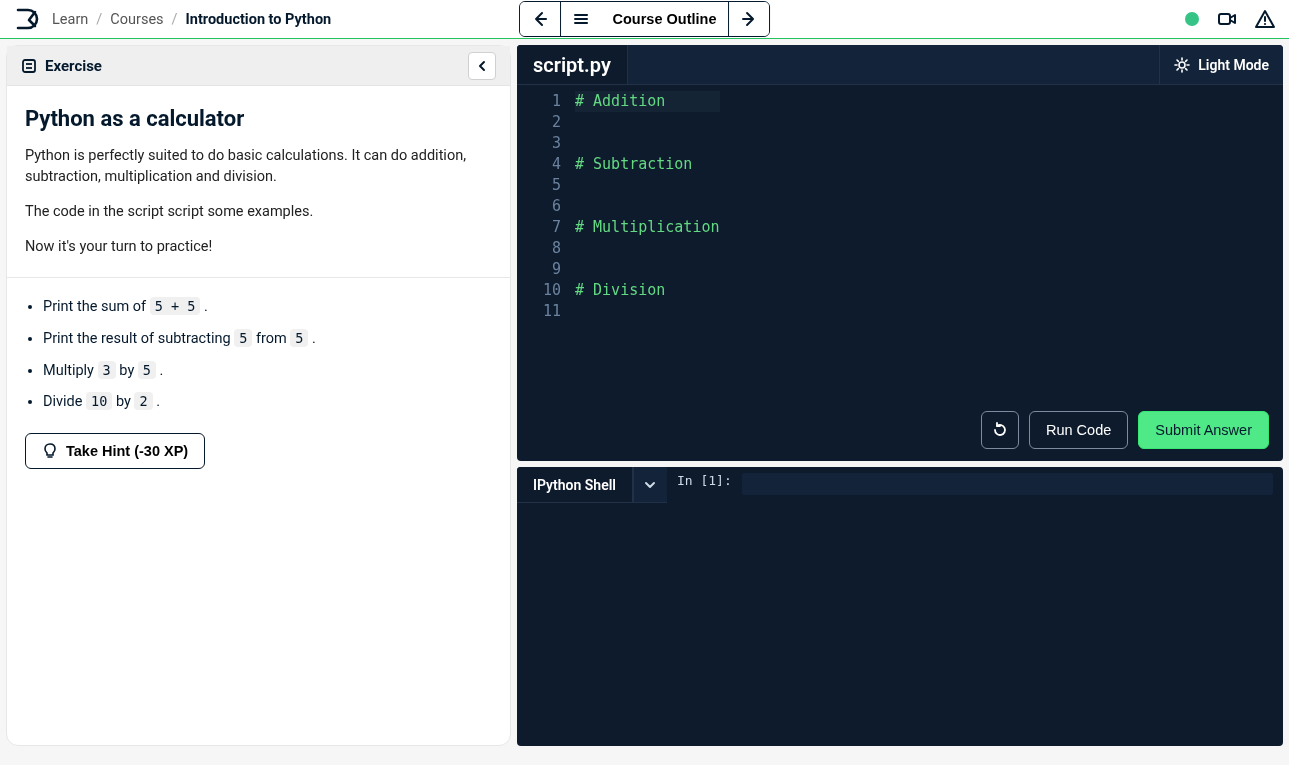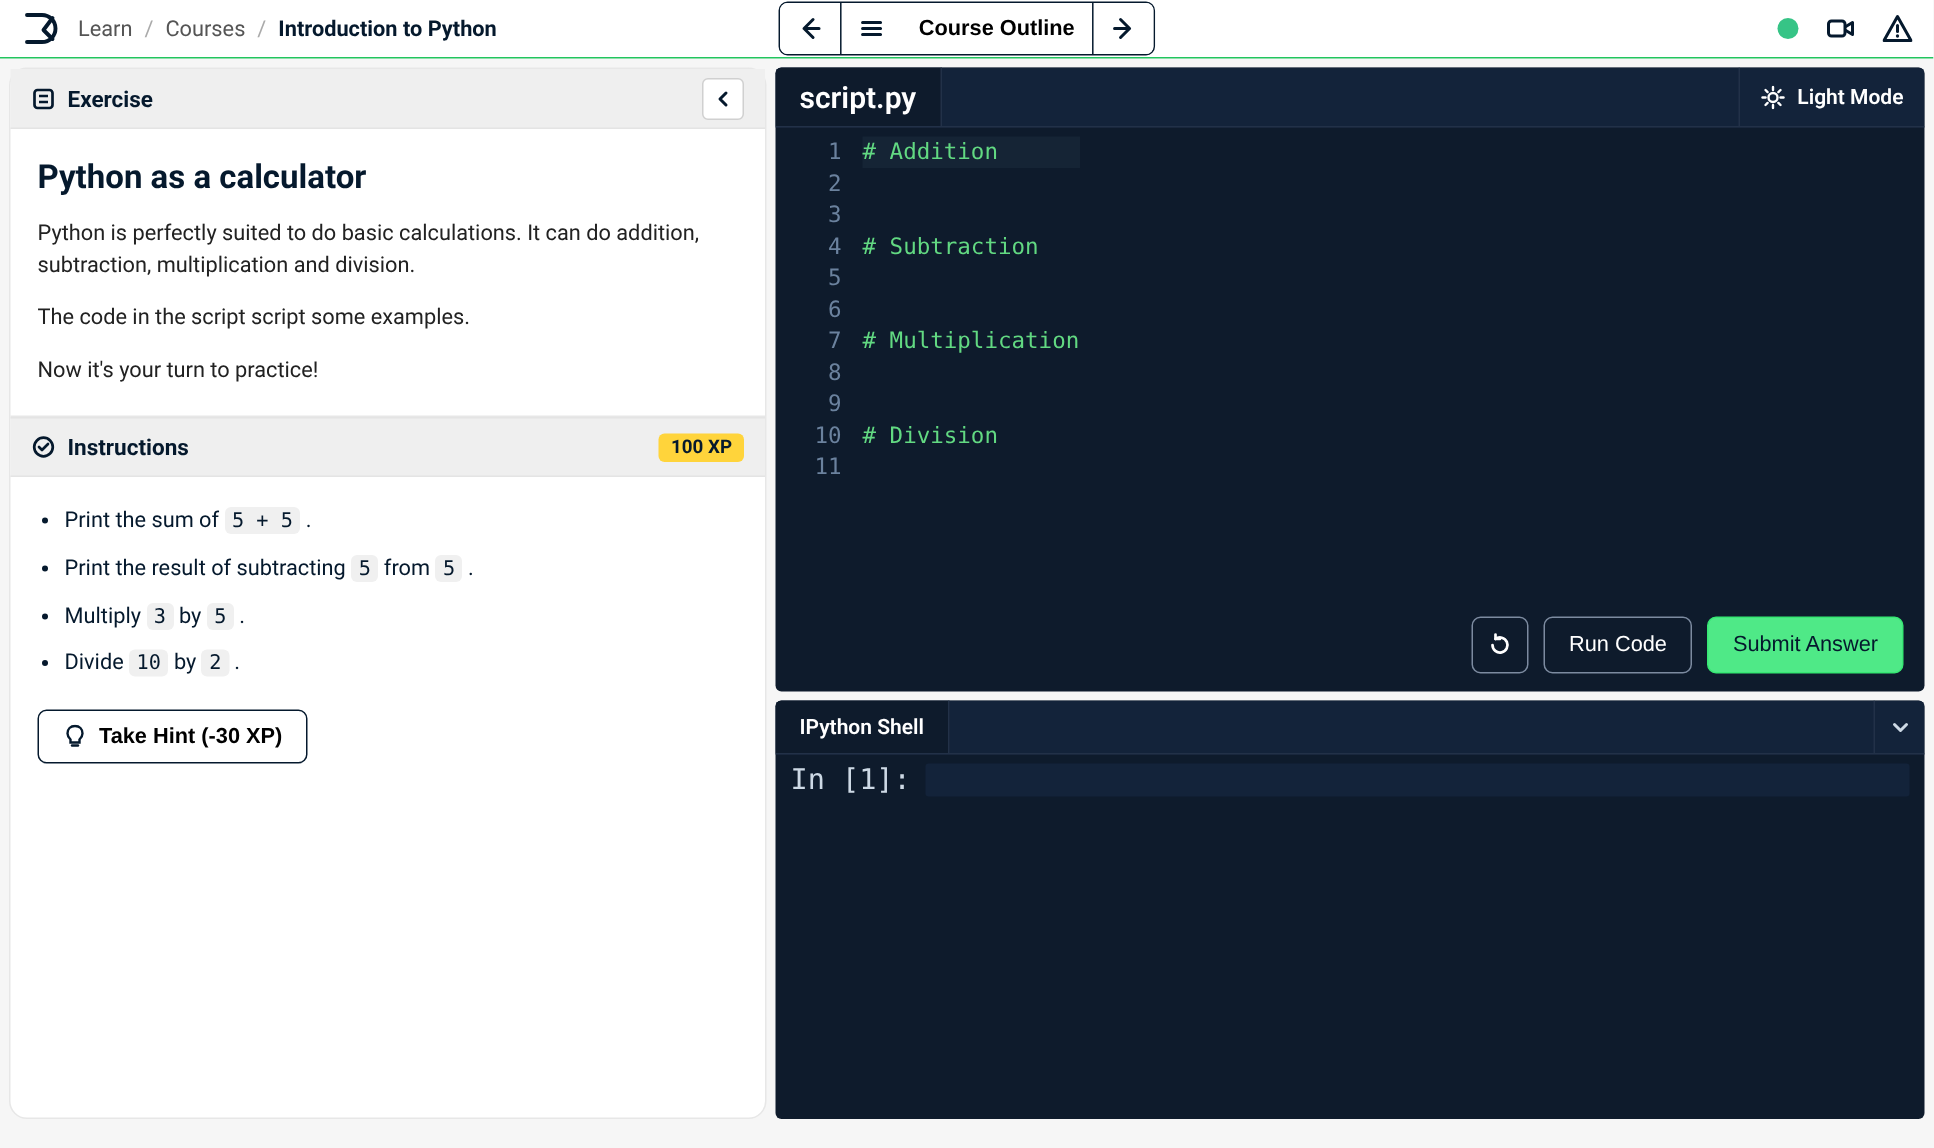--- a/index.html
+++ b/index.html
@@ -133,36 +133,36 @@
   }
   .btn-outline {
     border: 1.5px solid #7c8ba0; background: transparent; color: #fff;
   }
   .btn-primary {
     border: 1.5px solid #36e873; background: #4fe987; color: #05192d;
   }
 
   
   .shell-card {
-    background: #0e1b2c; border-radius: 4px; flex: 1; display: flex; flex-direction: column; overflow: hidden;
+    background: #0e1b2c; border-radius: 4px; flex: 1; display: flex; flex-direction: row; overflow: hidden;
   }
   .shell-tabs {
     height: 36px; display: flex; align-items: stretch; background: #13233a; border-bottom: 1px solid #223148;
   }
   .shell-tab {
     display: flex; align-items: center; padding: 0 16px; color: #fff; font-size: 14px; font-weight: 600;
     background: #0e1b2c; border-right: 1px solid #223148;
   }
   .shell-collapse {
     margin-left: auto; width: 34px; display: flex; align-items: center; justify-content: center;
     border-left: 1px solid #223148; cursor: pointer;
   }
   .shell-body {
     flex: 1; font-family: ui-monospace, SFMono-Regular, Menlo, Consolas, monospace;
-    font-size: 19px; color: #cdd9e5; padding: 6px 10px;
+    font-size: 13px; color: #cdd9e5; padding: 6px 10px;
     display: flex; gap: 10px;
   }
   .shell-prompt { color: #cdd9e5; white-space: pre; }
   .shell-input {
     flex: 1; height: 22px; background: #13233a; border: none; outline: none; color: #cdd9e5;
     font-family: inherit; font-size: inherit; padding: 0 6px; border-radius: 2px;
   }
 
   svg { display: block; }
 </style>
@@ -241,30 +241,20 @@
           </svg>
       </button>
     </div>
     <div class="exercise-body">
       <div class="exercise-title">Python as a calculator</div>
       <p>Python is perfectly suited to do basic calculations. It can do addition, subtraction, multiplication and division.</p>
       <p>The code in the script script some examples.</p>
       <p>Now it's your turn to practice!</p>
     </div>
 
-    <div class="instructions-header">
-      <span>
-        <svg width="16" height="16" viewBox="0 0 16 16">
-            <circle cx="8" cy="8" r="6.2" stroke="#05192d" stroke-width="1.8" fill="none"></circle>
-            <path d="M5 8 L7 10 L11 6" stroke="#05192d" stroke-width="1.8" fill="none" stroke-linecap="round" stroke-linejoin="round"></path>
-          </svg>
-      </span>
-      <span>Instructions</span>
-      <span class="xp-badge">100 XP</span>
-    </div>
     <div class="instructions-body">
       <ul id="instructions-list">
           <li>Print the sum of <code class="inline">5 + 5</code> .</li>
           <li>Print the result of subtracting <code class="inline">5</code> from <code class="inline">5</code> .</li>
           <li>Multiply <code class="inline">3</code> by <code class="inline">5</code> .</li>
           <li>Divide <code class="inline">10</code> by <code class="inline">2</code> .</li>
         </ul>
       <button class="hint-btn">
         <span>
           <svg width="16" height="16" viewBox="0 0 16 16">

